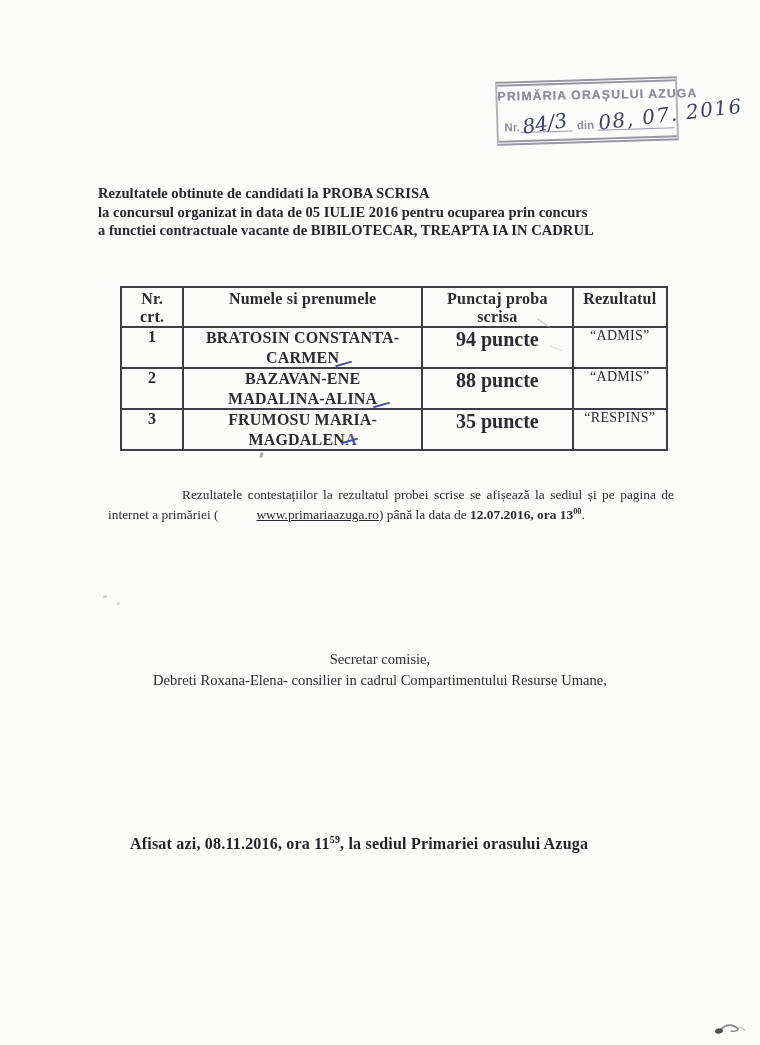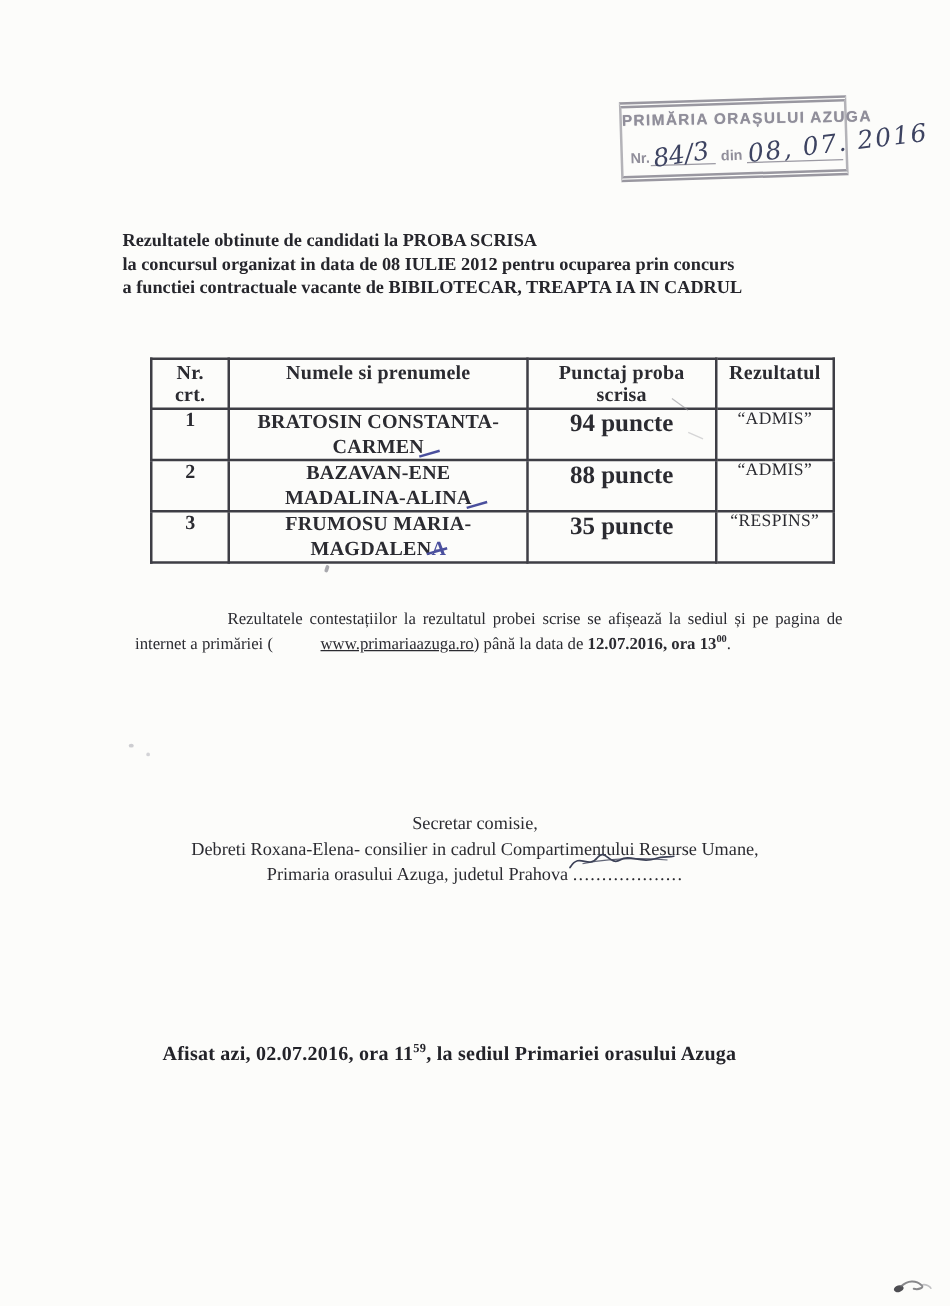--- a/index.html
+++ b/index.html
@@ -111,21 +111,21 @@
         </span>
       <span class="stamp-label din">din</span>
       <span class="slot slot2">
           <span class="hand hand-date">08, 07. 2016</span>
         </span>
     </div>
   </div>
 
   <div class="title">
     <div>Rezultatele obtinute de candidati la PROBA SCRISA</div>
-    <div>la concursul organizat in data de 08 IULIE 2012 pentru ocuparea prin concurs</div>
+    <div>la concursul organizat in data de 05 IULIE 2016 pentru ocuparea prin concurs</div>
     <div>a functiei contractuale vacante de BIBILOTECAR, TREAPTA IA IN CADRUL</div>
   </div>
 
   <table class="results">
     <colgroup>
         <col style="width:62px">
         <col style="width:238px">
         <col style="width:150px">
         <col style="width:94px">
       </colgroup>
@@ -164,31 +164,24 @@
 
   <div class="bodytext">
     <p>
       <span>Rezultatele contestațiilor la rezultatul probei scrise se afișează la sediul și pe pagina de internet a primăriei (</span><span class="url">www.primariaazuga.ro</span><span>) până la data de </span><b><span>12.07.2016, ora 13</span><sup>00</sup></b><span>.</span>
     </p>
   </div>
 
   <div class="signature">
     <div>Secretar comisie,</div>
     <div>Debreti Roxana-Elena- consilier in cadrul Compartimentului Resurse Umane,</div>
-    <div>
-      <span>Primaria orasului Azuga, judetul Prahova</span>
-      <span class="dots-wrap"><span class="dots">...................</span><svg class="scribble" width="90" height="24" viewBox="0 0 90 24">
-          <path d="M4,17 C12,4 18,19 26,9 C32,1 36,16 44,11 C52,6 60,14 72,10 C78,8 83,9 87,8" fill="none" stroke="#3c4157" stroke-width="1.4" stroke-linecap="round"></path>
-          <path d="M14,14 C34,10 58,9 82,11" fill="none" stroke="#3c4157" stroke-width="1" opacity=".8"></path>
-        </svg></span>
-    </div>
   </div>
 
   <div class="footer">
-    <span>Afisat azi, 02.07.2016, ora 11</span><sup>59</sup><span>, la sediul Primariei orasului Azuga</span>
+    <span>Afisat azi, 08.11.2016, ora 11</span><sup>59</sup><span>, la sediul Primariei orasului Azuga</span>
   </div>
 
   <div class="mark-score"></div>
   <div class="mark-score2"></div>
   <div class="speck-a"></div>
   <div class="speck-b"></div>
   <div class="speck-c"></div>
   <svg class="smudge" width="44" height="26" viewBox="0 0 44 26">
     <ellipse cx="12" cy="15" rx="4" ry="2.6" fill="#4e4e52" transform="rotate(-15 12 15)"></ellipse>
     <path d="M14,13 C19,8 26,8 30,12 C33,14 28,16 24,15" fill="none" stroke="#6a6a6e" stroke-width="1.6" stroke-linecap="round" opacity=".8"></path>

